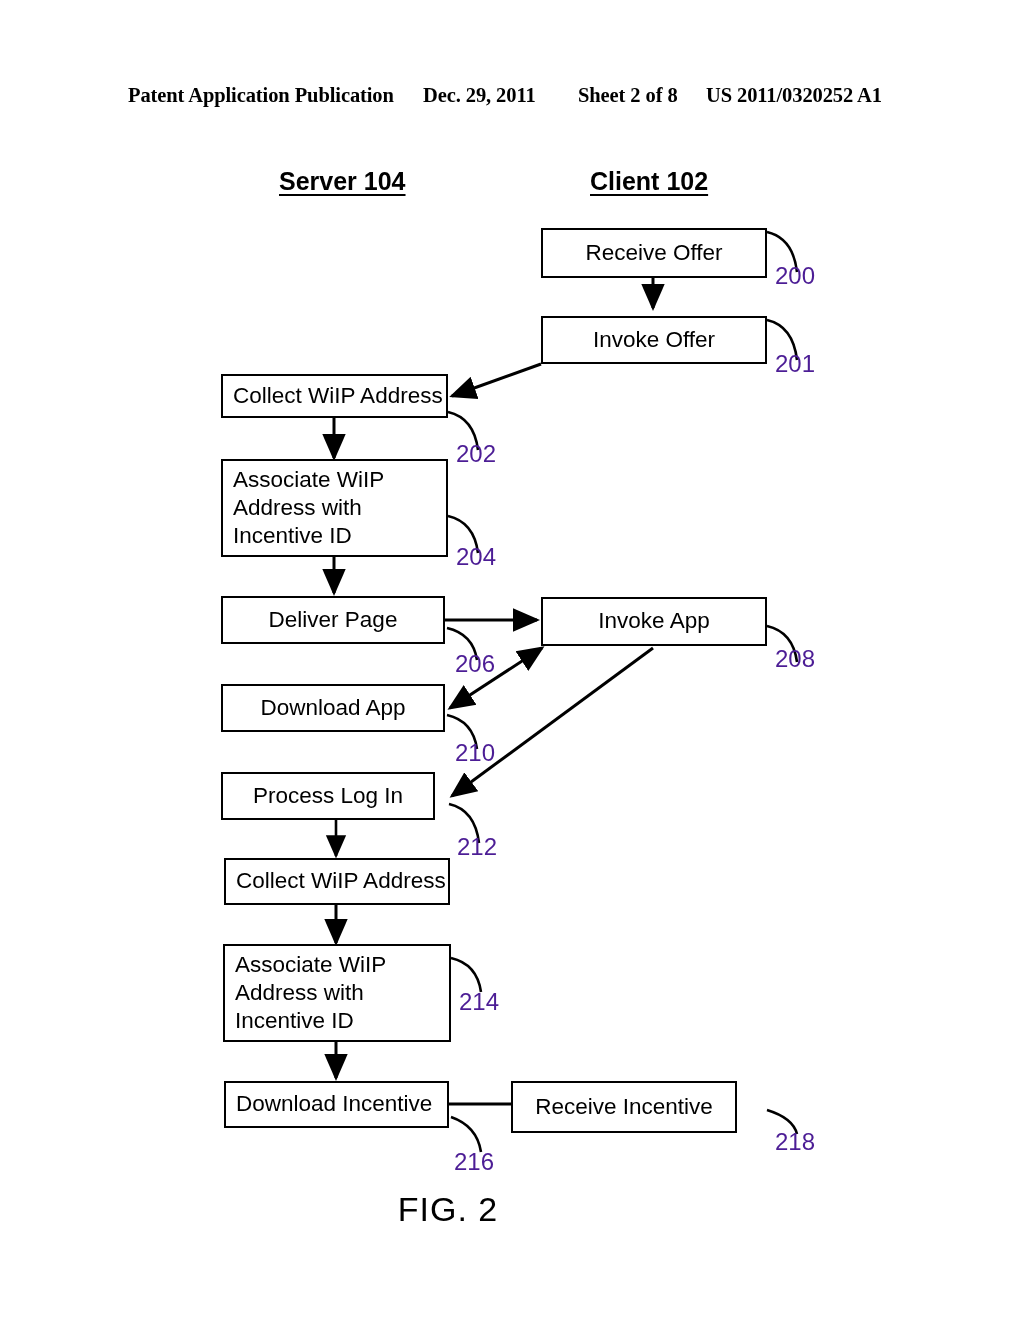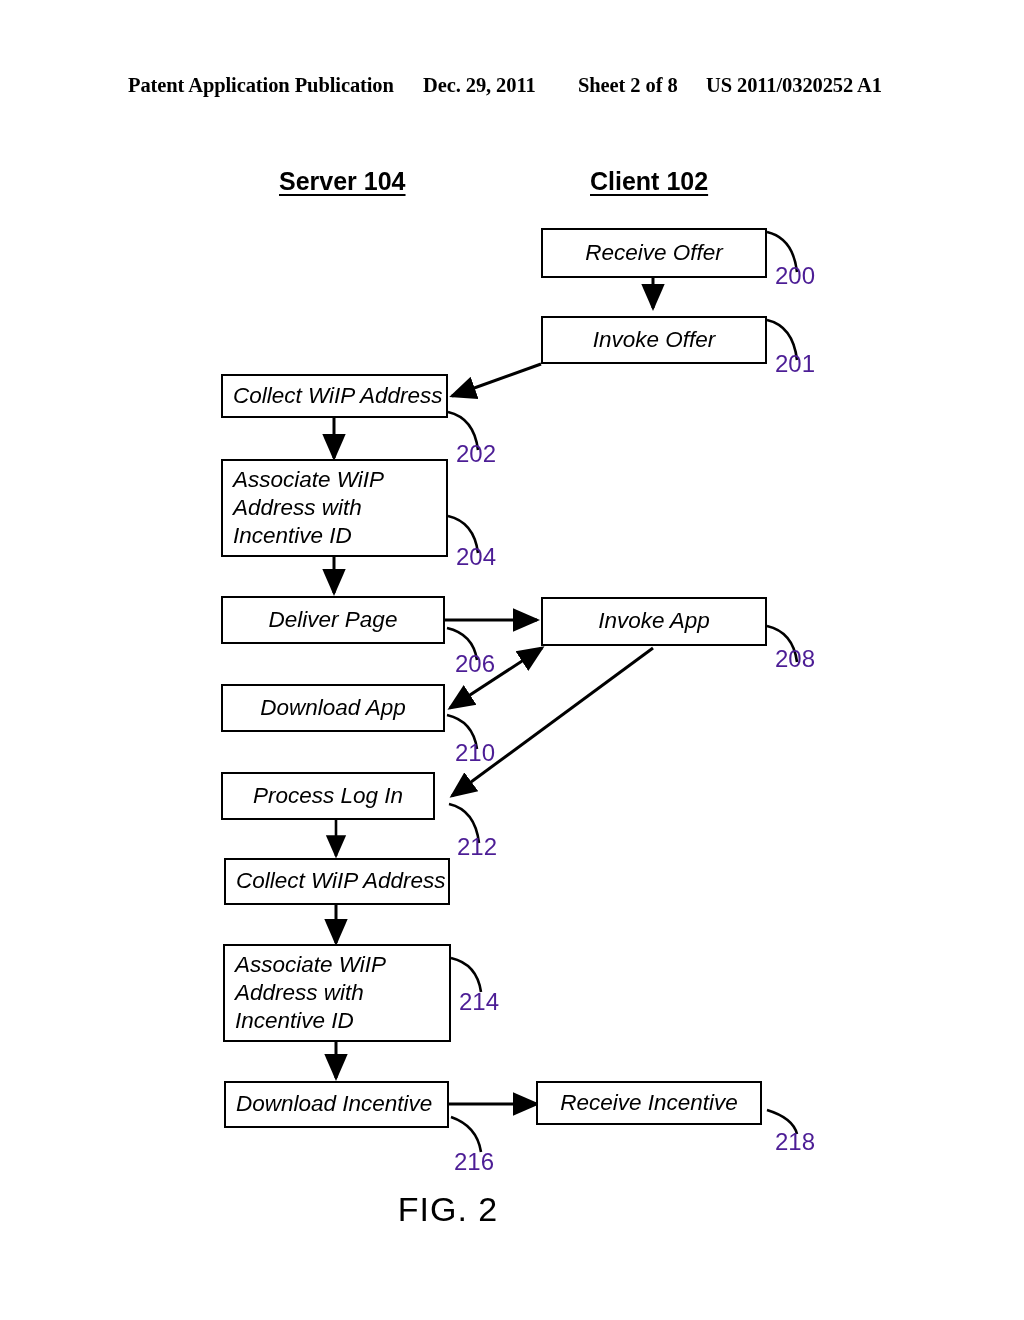--- a/index.html
+++ b/index.html
@@ -14,21 +14,21 @@
     position: relative;
     font-family: "Liberation Sans", sans-serif;
     color: #000000;
     overflow: hidden;
   }
 
   
   .pub-header {
     position: absolute;
     left: 0;
-    top: 74px;
+    top: 84px;
     width: 1004px;
     height: 30px;
     font-family: "Liberation Serif", serif;
     font-weight: bold;
     font-size: 20.5px;
     letter-spacing: -0.1px;
     white-space: nowrap;
   }
   .pub-header .seg { position: absolute; top: 0; }
   .hdr-pub   { left: 128px; }
@@ -63,21 +63,20 @@
     border: 2.5px solid #000000;
     background: #ffffff;
     box-sizing: border-box;
     display: flex;
     align-items: center;
     justify-content: center;
     font-size: 22.5px;
     line-height: 1.25;
     text-align: center;
     color: #000;
-    font-style: italic;
   }
   .pbox.left-align {
     justify-content: flex-start;
     text-align: left;
     padding-left: 10px;
   }
   .pbox .inner { display: block; }
 
   
   .refnum {
@@ -211,18 +210,18 @@
     <span>Incentive ID</span>
   </span>
 </div>
 <div class="refnum" style="left:459px; top:988px;">214</div>
 
 <div class="pbox left-align" id="box-216" style="left:224px; top:1081px; width:225px; height:47px;">
   <span class="inner">Download Incentive</span>
 </div>
 <div class="refnum" style="left:454px; top:1148px;">216</div>
 
-<div class="pbox" id="box-218" style="left:536px; top:1081px; width:226px; height:44px;">
+<div class="pbox" id="box-218" style="left:511px; top:1081px; width:226px; height:52px;">
   <span class="inner">Receive Incentive</span>
 </div>
 <div class="refnum" style="left:775px; top:1128px;">218</div>
 
 <div id="fig-caption">FIG. 2</div>
 
 </body></html>

